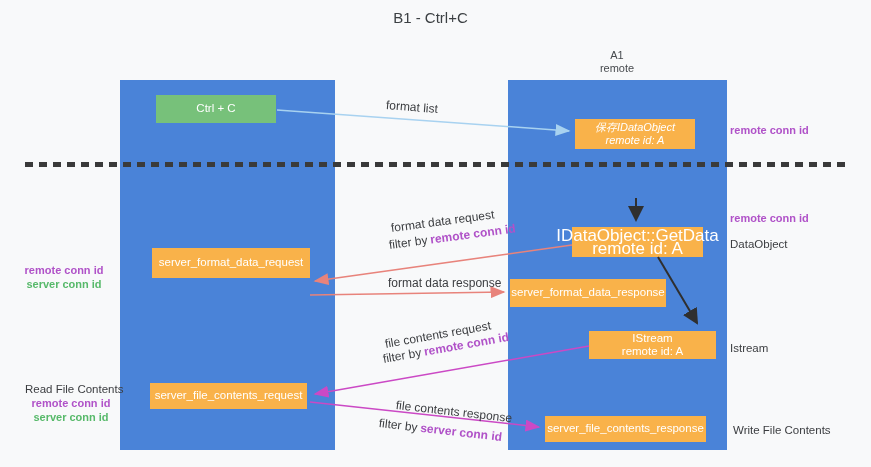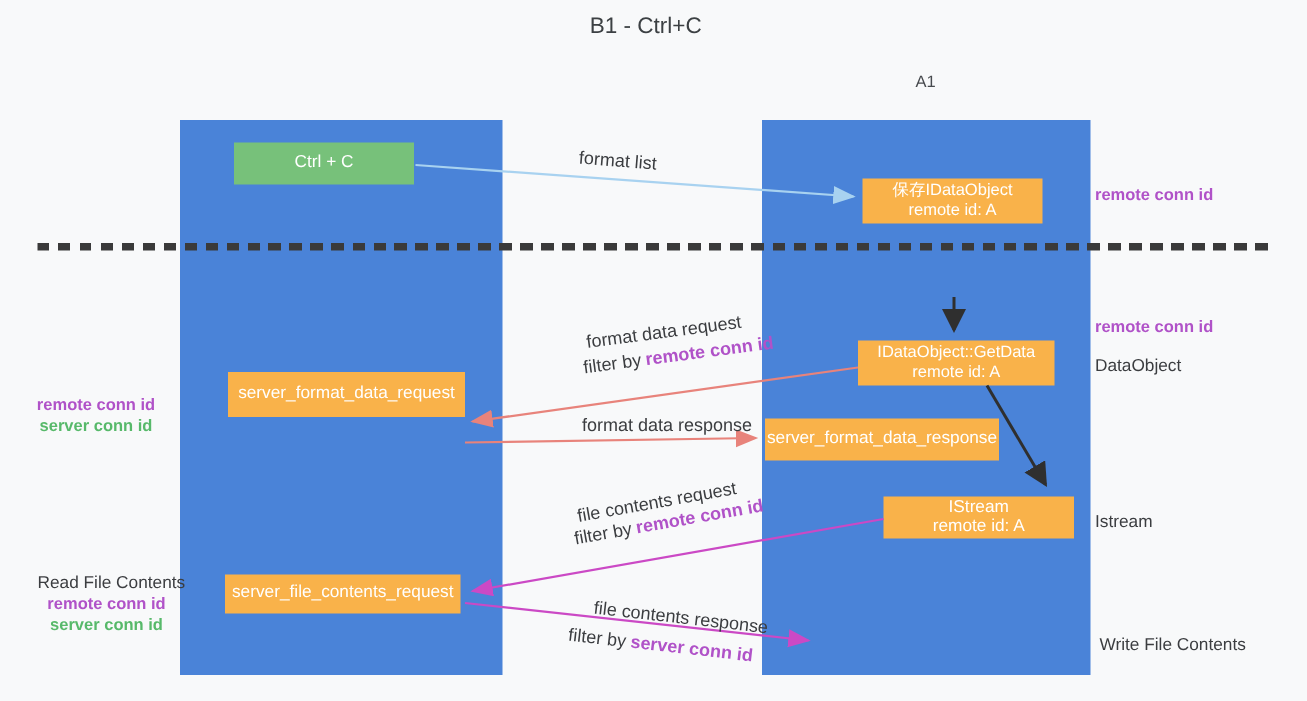--- a/index.html
+++ b/index.html
@@ -35,38 +35,39 @@
 <body>
 
 <div class="canvas">
 
   <div class="title">
     <div>B1 - Ctrl+C</div>
   </div>
 
   <div class="col-header" style="left:554px;top:49px;width:126px;">
     <div>A1</div>
+    <div>remote</div>
   </div>
 
   <div class="lifeline" style="left:120px;width:215px;"></div>
   <div class="lifeline" style="left:508px;width:219px;"></div>
 
   <div class="dashline"></div>
 
   <div class="node green" style="left:156px;top:95px;width:120px;height:28px;">
     <div>Ctrl + C</div>
   </div>
 
-  <div class="node orange" style="left:575px;top:119px;width:120px;height:30px;font-size:11px;">
+  <div class="node orange" style="left:575px;top:119px;width:120px;height:30px;font-size:11px;font-style:italic;">
     <div>保存IDataObject</div>
     <div>remote id: A</div>
   </div>
 
 
-  <div class="node orange" style="left:572px;top:227px;width:131px;height:30px;font-size:11px;">
+  <div class="node orange" style="left:572px;top:227px;width:131px;height:30px;font-size:17px;">
     <div>IDataObject::GetData</div>
     <div>remote id: A</div>
   </div>
 
   <div class="node orange" style="left:152px;top:248px;width:158px;height:30px;">
     <div>server_format_data_request</div>
   </div>
 
   <div class="node orange" style="left:510px;top:279px;width:156px;height:28px;">
     <div>server_format_data_response</div>
@@ -74,20 +75,23 @@
 
   <div class="node orange" style="left:589px;top:331px;width:127px;height:28px;">
     <div>IStream</div>
     <div>remote id: A</div>
   </div>
 
   <div class="node orange" style="left:150px;top:383px;width:157px;height:26px;">
     <div>server_file_contents_request</div>
   </div>
 
+  <div class="node orange" style="left:545px;top:416px;width:161px;height:26px;">
+    <div>server_file_contents_response</div>
+  </div>
 
   <svg class="arrows" width="871" height="467">
     <defs>
       <marker id="m-blue" markerWidth="11" markerHeight="9" refX="9" refY="4" orient="auto">
         <path d="M0,0 L10,4 L0,8 z" style="fill:var(--arrow-blue)"></path>
       </marker>
       <marker id="m-salmon" markerWidth="11" markerHeight="9" refX="9" refY="4" orient="auto">
         <path d="M0,0 L10,4 L0,8 z" style="fill:var(--arrow-salmon)"></path>
       </marker>
       <marker id="m-magenta" markerWidth="11" markerHeight="9" refX="9" refY="4" orient="auto">

